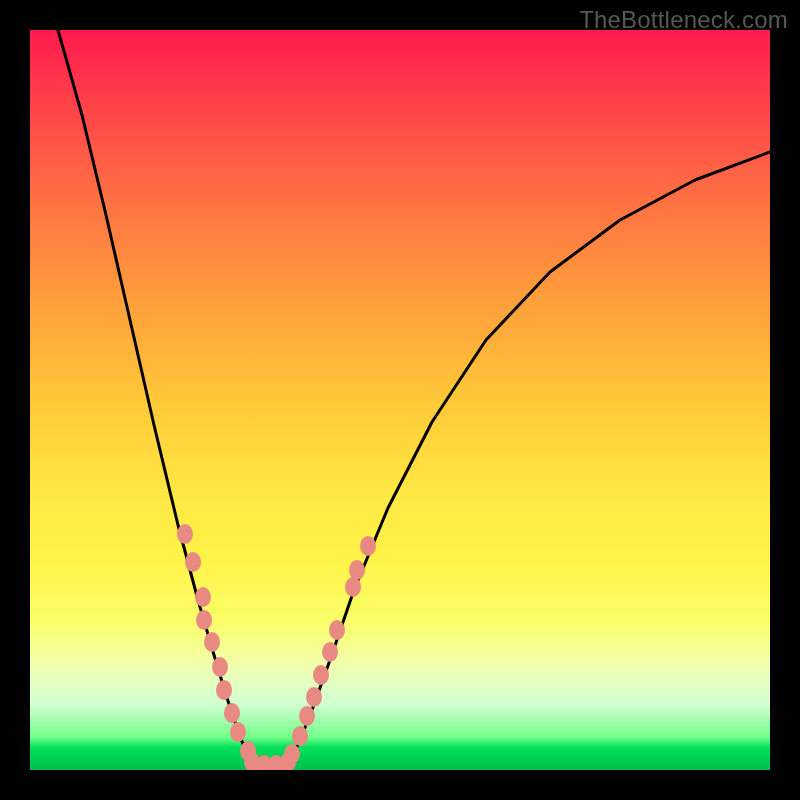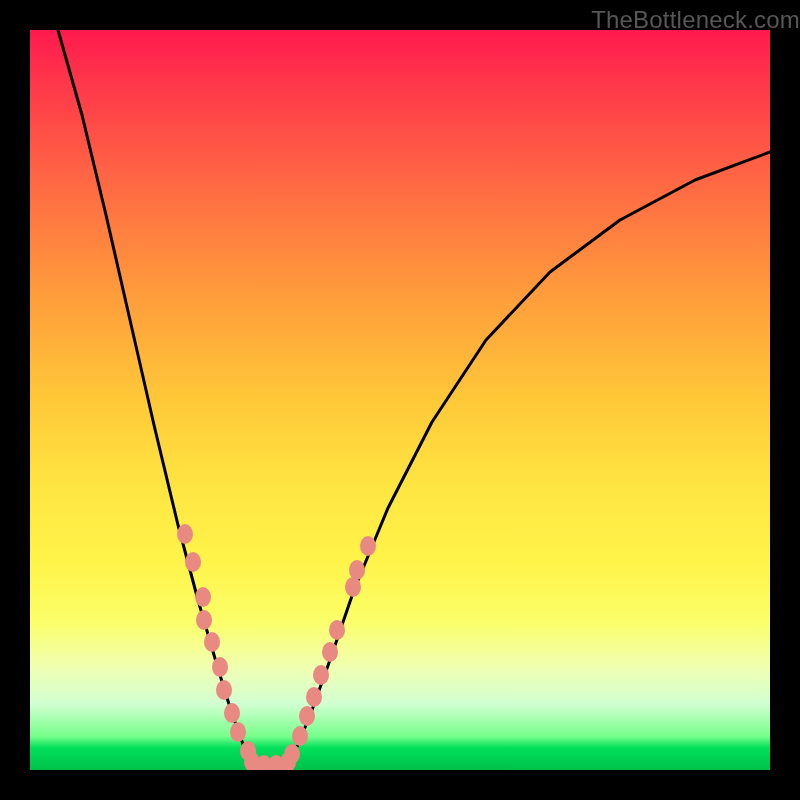--- a/index.html
+++ b/index.html
@@ -36,21 +36,21 @@
       #fbff6a 80%,
       #f0ffb0 86%,
       #d2ffd2 91%,
       #76ff8a 95.5%,
       #00e05a 97%,
       #00c04a 100%);
   }
   .watermark {
     position: absolute;
     top: 6px;
-    right: 0;
+    right: 12px;
     color: #575757;
     font-size: 24px;
     letter-spacing: 0.2px;
     font-weight: 500;
     margin-left: 32px;
   }
   svg.curve {
     position: absolute;
     left: 0;
     top: 0;

